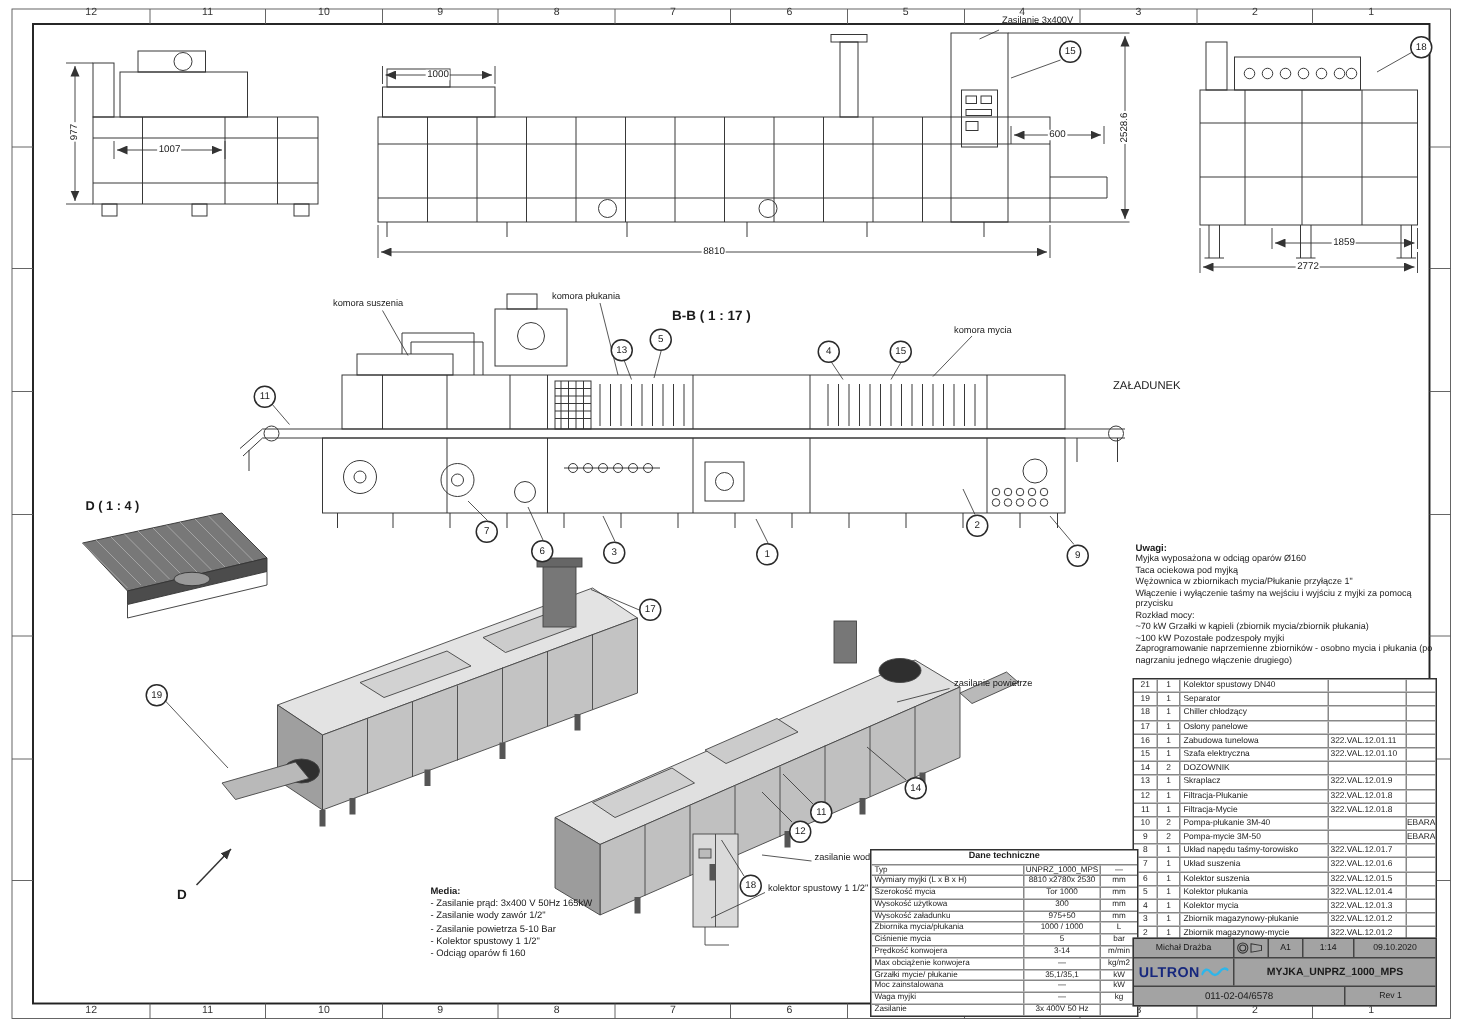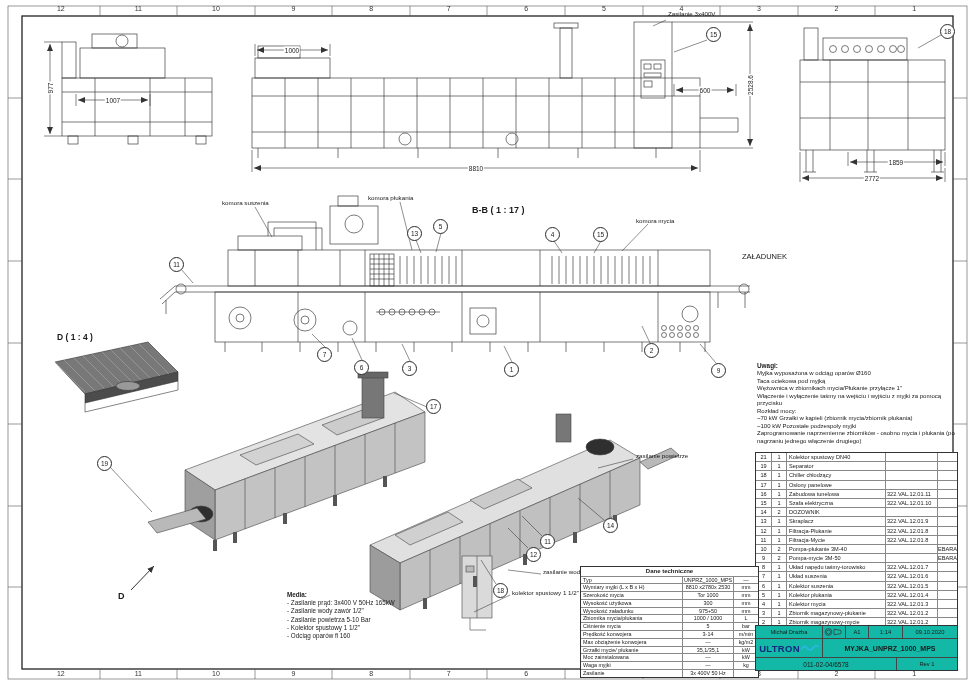--- a/index.html
+++ b/index.html
@@ -28,21 +28,21 @@
   .c2{width:96px;padding-left:2px}.c3{width:50px;padding-left:1px}
   .c4{flex:1;text-align:center;border-right:none}
   .bhead{height:9px;font-weight:bold;border-top:1px solid #333}
   .bhead .bc{line-height:9px;font-size:5.4px}
   .tech{border:1px solid #333;background:#fff;z-index:6}
   .tech-title{font-size:6px;font-weight:bold;text-align:center;height:8.5px;line-height:8.5px}
   .techrow{display:flex;height:6.8px;border-top:0.5px solid #888}
   .tc{font-size:5.4px;line-height:6.8px;overflow:hidden;white-space:nowrap;border-right:0.5px solid #888}
   .t0{width:99px;padding-left:2px}.t1{width:50px;text-align:center}
   .t2{flex:1;text-align:center;border-right:none}
-  .tb{border:1px solid #333;background:#14b8a6;z-index:6;display:flex;flex-direction:column}
+  .tb{border:1px solid #333;background:#a3a3a3;z-index:6;display:flex;flex-direction:column}
   .tbrow{display:flex;border-bottom:0.6px solid #444}
   .tbrow:last-child{border-bottom:none}
   .tbc{border-right:0.6px solid #444;font-size:5.8px;display:flex;align-items:center;
        justify-content:center;overflow:hidden;white-space:nowrap}
   .tbc:last-child{border-right:none}
   .logo span{font-weight:bold;color:#16277d;font-size:9.5px;letter-spacing:.3px;margin-right:1px}
   .ttl{font-weight:bold;font-size:7px}
   .num{font-size:6.5px}
 </style>
 </head>
@@ -269,21 +269,21 @@
 <div class="dim" style="left:113px;top:100px">1007</div>
 <div class="dim rot" style="left:50px;top:88px">977</div>
 <div class="dim" style="left:292px;top:50px">1000</div>
 <div class="dim" style="left:476px;top:168px">8810</div>
 <div class="dim" style="left:705px;top:90px">600</div>
 <div class="dim rot" style="left:750px;top:85px">2528.6</div>
 <div class="dim" style="left:896px;top:162px">1859</div>
 <div class="dim" style="left:872px;top:178px">2772</div>
 
 <div class="lbl" style="left:668px;top:10px">Zasilanie 3x400V</div>
-<div class="lbl" style="left:472px;top:205px;font-size:9px;font-weight:bold">B-B ( 1 : 17 )</div>
+<div class="lbl" style="left:448px;top:205px;font-size:9px;font-weight:bold">B-B ( 1 : 17 )</div>
 <div class="lbl" style="left:222px;top:199px">komora suszenia</div>
 <div class="lbl" style="left:368px;top:194px">komora płukania</div>
 <div class="lbl" style="left:636px;top:217px">komora mycia</div>
 <div class="lbl" style="left:742px;top:252px;font-weight:normal;font-size:7.5px">ZAŁADUNEK</div>
 <div class="lbl" style="left:57px;top:332px;font-size:8.5px;font-weight:bold">D ( 1 : 4 )</div>
 <div class="lbl" style="left:118px;top:591px;font-size:9px;font-weight:bold">D</div>
 <div class="lbl" style="left:636px;top:452px">zasilanie powietrze</div>
 <div class="lbl" style="left:543px;top:568px">zasilanie woda 1/2"</div>
 <div class="lbl" style="left:512px;top:589px">kolektor spustowy 1 1/2"</div>
 

